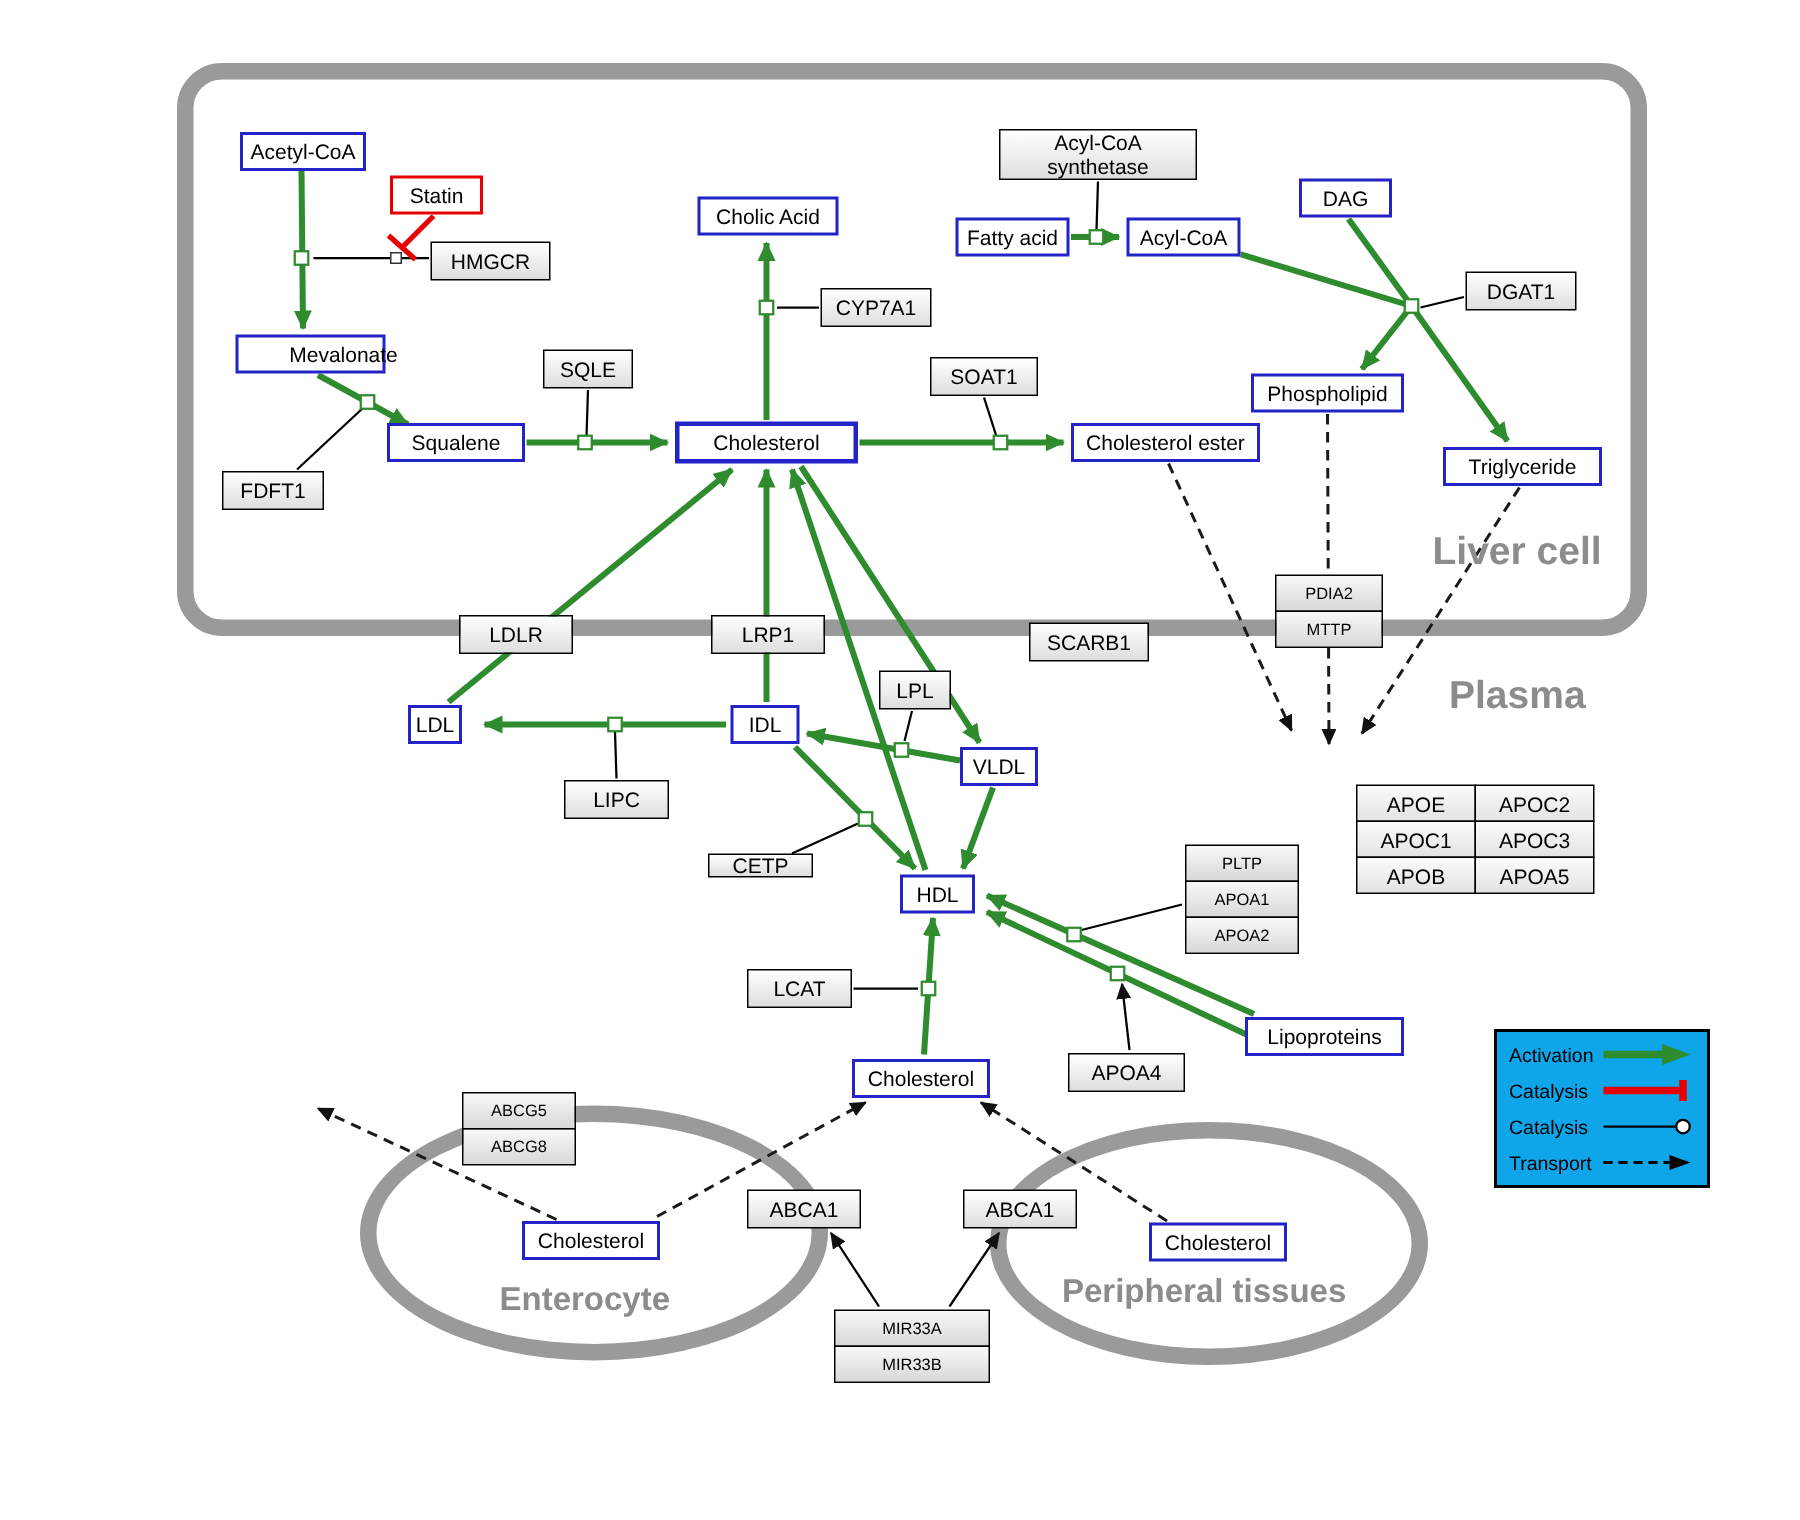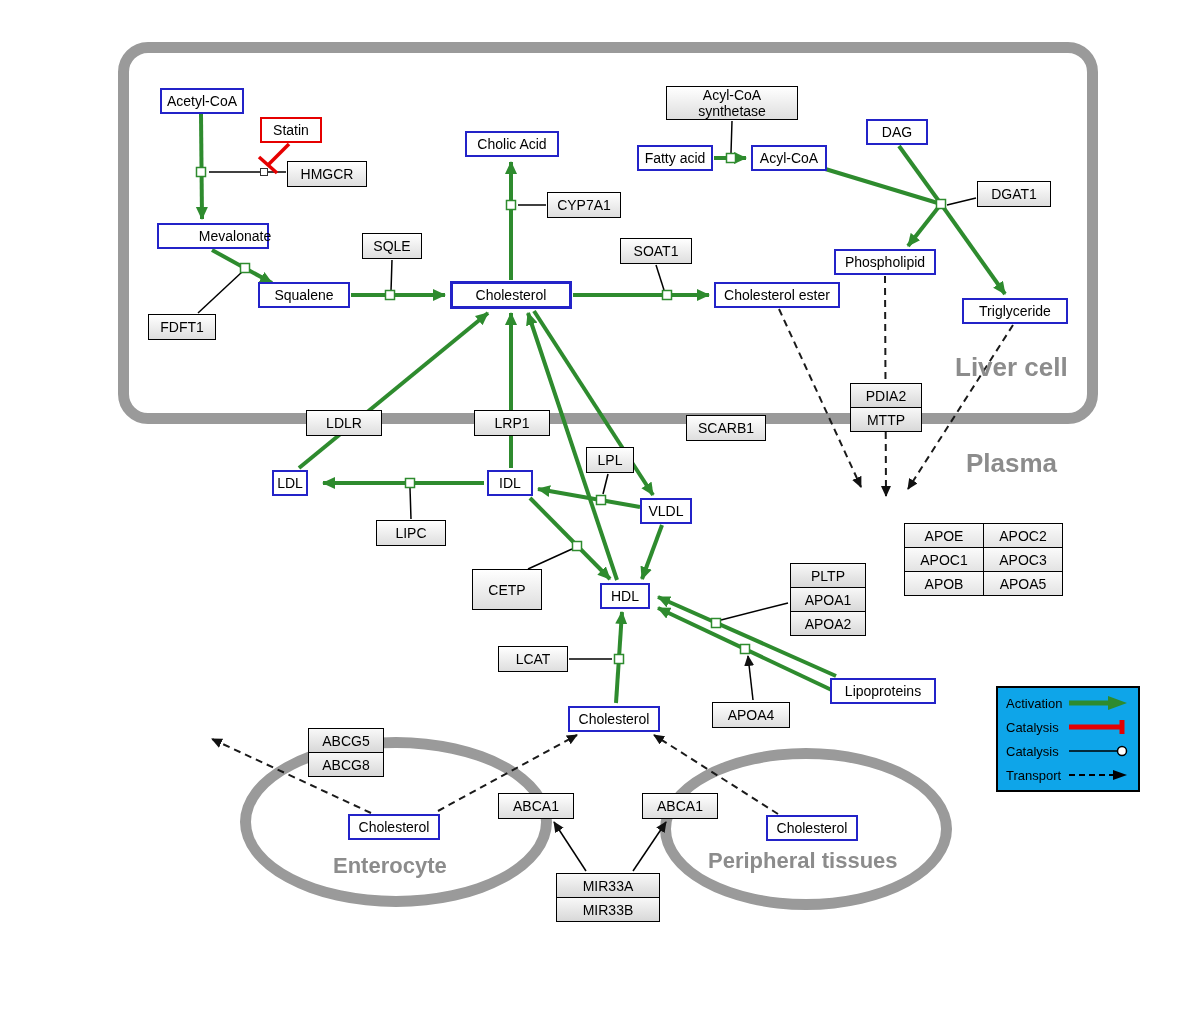--- a/index.html
+++ b/index.html
@@ -10,21 +10,21 @@
   .ellipse{border:11px solid #9a9a9a;border-radius:50%;}
   #edgeLayer{position:absolute;left:0;top:0;z-index:2;}
   .node{position:absolute;z-index:3;display:flex;align-items:center;justify-content:center;
         background:#fff;box-sizing:border-box;font-size:14px;color:#000;text-align:center;line-height:16px;}
   .met{border:2px solid #2323c8;}
   .met.thick{border-width:3px;}
   .redbox{border:2px solid #e60000;}
   .gene{border:1px solid #000;background:linear-gradient(#ffffff,#dedede);}
   .stack{position:absolute;z-index:3;}
   .stack .row{height:25px;border:1px solid #000;background:linear-gradient(#f8f8f8,#d8d8d8);
-        display:flex;align-items:center;justify-content:center;box-sizing:border-box;font-size:14px;}
+        display:flex;align-items:center;justify-content:center;box-sizing:border-box;font-size:11px;}
   .stack .row + .row{margin-top:-1px;}
   .apo-row{display:flex;}
   .apo-row + .apo-row{margin-top:-1px;}
   .apo-cell{width:80px;height:25px;border:1px solid #000;background:linear-gradient(#fbfbfb,#e3e3e3);
         display:flex;align-items:center;justify-content:center;box-sizing:border-box;font-size:14px;}
   .apo-cell + .apo-cell{margin-left:-1px;}
   .comp-label{position:absolute;z-index:3;font-weight:bold;color:#8c8c8c;}
   #legend{position:absolute;z-index:4;left:996px;top:686px;width:144px;height:106px;
         border:2px solid #000;background:#0ea5e9;box-sizing:border-box;display:flex;flex-direction:column;
         justify-content:space-around;padding:3px 8px;}
@@ -126,21 +126,21 @@
       <rect x="260.5" y="168.5" width="7" height="7" stroke="#333" stroke-width="1"></rect>
     </g>
   </svg>
 
   <div class="comp-label" style="left:955px;top:352px;font-size:26px;">Liver cell</div>
   <div class="comp-label" style="left:966px;top:448px;font-size:26px;">Plasma</div>
   <div class="comp-label" style="left:333px;top:853px;font-size:22px;">Enterocyte</div>
   <div class="comp-label" style="left:708px;top:848px;font-size:22px;">Peripheral tissues</div>
 
   <div class="node met" style="left:160px;top:88px;width:84px;height:26px;">Acetyl-CoA</div>
-  <div class="node met" style="left:157px;top:223px;width:112px;height:26px;padding-left:44px;">Mevalonate</div>
+  <div class="node met" style="left:157px;top:223px;width:100px;height:26px;padding-left:44px;">Mevalonate</div>
   <div class="node met" style="left:258px;top:282px;width:92px;height:26px;">Squalene</div>
   <div class="node met" style="left:465px;top:131px;width:94px;height:26px;">Cholic Acid</div>
   <div class="node met thick" style="left:450px;top:281px;width:122px;height:28px;">Cholesterol</div>
   <div class="node met" style="left:714px;top:282px;width:126px;height:26px;">Cholesterol ester</div>
   <div class="node met" style="left:637px;top:145px;width:76px;height:26px;">Fatty acid</div>
   <div class="node met" style="left:751px;top:145px;width:76px;height:26px;">Acyl-CoA</div>
   <div class="node met" style="left:866px;top:119px;width:62px;height:26px;">DAG</div>
   <div class="node met" style="left:834px;top:249px;width:102px;height:26px;">Phospholipid</div>
   <div class="node met" style="left:962px;top:298px;width:106px;height:26px;">Triglyceride</div>
   <div class="node met" style="left:272px;top:470px;width:36px;height:26px;">LDL</div>
@@ -159,21 +159,21 @@
   <div class="node gene" style="left:362px;top:233px;width:60px;height:26px;">SQLE</div>
   <div class="node gene" style="left:547px;top:192px;width:74px;height:26px;">CYP7A1</div>
   <div class="node gene" style="left:620px;top:238px;width:72px;height:26px;">SOAT1</div>
   <div class="node gene" style="left:666px;top:86px;width:132px;height:34px;padding:0 10px;">Acyl-CoA synthetase</div>
   <div class="node gene" style="left:977px;top:181px;width:74px;height:26px;">DGAT1</div>
   <div class="node gene" style="left:306px;top:410px;width:76px;height:26px;">LDLR</div>
   <div class="node gene" style="left:474px;top:410px;width:76px;height:26px;">LRP1</div>
   <div class="node gene" style="left:686px;top:415px;width:80px;height:26px;">SCARB1</div>
   <div class="node gene" style="left:376px;top:520px;width:70px;height:26px;">LIPC</div>
   <div class="node gene" style="left:586px;top:447px;width:48px;height:26px;">LPL</div>
-  <div class="node gene" style="left:472px;top:569px;width:70px;height:41px;">CETP</div>
+  <div class="node gene" style="left:472px;top:569px;width:70px;height:16px;">CETP</div>
   <div class="node gene" style="left:498px;top:646px;width:70px;height:26px;">LCAT</div>
   <div class="node gene" style="left:712px;top:702px;width:78px;height:26px;">APOA4</div>
   <div class="node gene" style="left:498px;top:793px;width:76px;height:26px;">ABCA1</div>
   <div class="node gene" style="left:642px;top:793px;width:76px;height:26px;">ABCA1</div>
 
   <div class="stack" style="left:850px;top:383px;width:72px;">
     <div class="row">PDIA2</div>
     <div class="row">MTTP</div>
   </div>
 

